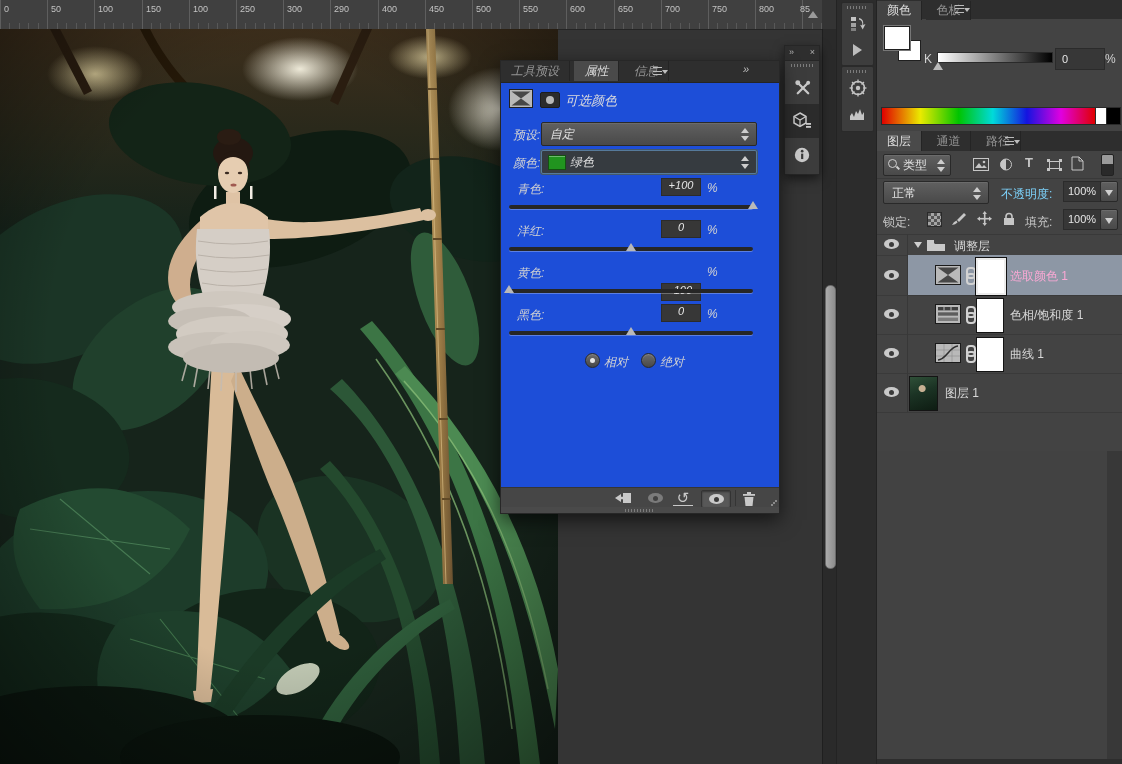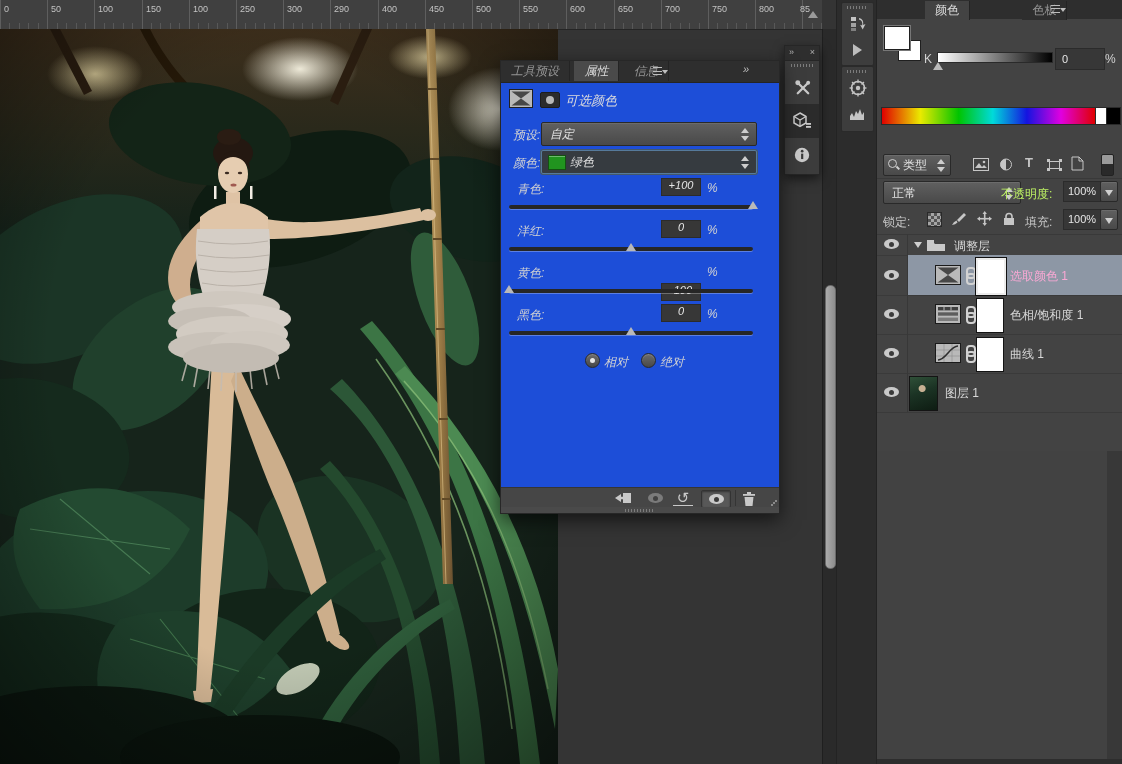--- a/index.html
+++ b/index.html
@@ -71,21 +71,21 @@
   .props-bottom{position:absolute;left:0;top:426px;width:100%;height:20px;background:#464646;border-top:1px solid #353535;}
   .pbtn{position:absolute;top:2px;height:16px;display:flex;align-items:center;justify-content:center;}
   .grip-corner{position:absolute;right:1px;bottom:1px;width:8px;height:8px;
      background:radial-gradient(circle at 75% 25%,#8a8a8a 1px,transparent 1.4px),
                 radial-gradient(circle at 50% 50%,#8a8a8a 1px,transparent 1.4px),
                 radial-gradient(circle at 25% 75%,#8a8a8a 1px,transparent 1.4px);}
 
   
   .colorpanel{left:876px;top:0;width:246px;height:131px;background:#434343;border-bottom:1px solid #282828;border-left:1px solid #232323;}
   .cp-tabs{position:absolute;left:0;top:0;width:100%;height:19px;background:#2e2e2e;}
-  .cp-tabs .ptab{height:19px;line-height:19px;margin-left:48px;}
+  .cp-tabs .ptab{height:19px;line-height:19px;}
   .ptab.active.cp{background:#434343;}
   .swatch{position:absolute;background:#fff;border:1px solid #1f1f1f;}
   .spectrum{position:absolute;left:4px;top:107px;width:238px;height:16px;border:1px solid #2a2a2a;display:flex;}
   .spec-grad{flex:1;background:linear-gradient(to right,#e00000,#eaea00 18%,#00c400 36%,#00dada 52%,#1414e0 68%,#e000e0 84%,#e00000);}
   .spec-w{width:10px;background:#fff;border-left:1px solid #2a2a2a;}
   .spec-b{width:13px;background:#000;border-left:1px solid #2a2a2a;}
 
   .layerspanel{left:876px;top:131px;width:246px;height:633px;background:#434343;border-left:1px solid #232323;}
   .lp-tabs{position:absolute;left:0;top:0;width:100%;height:20px;background:#2e2e2e;}
   .lp-row{position:absolute;left:0;width:100%;}
@@ -449,20 +449,26 @@
     <div class="abs vbox" style="left:178px;top:48px;width:42px;height:20px;line-height:20px;text-align:left;padding-left:6px;">0</div>
     <div class="abs txt" style="left:228px;top:52px;font-size:12px;color:#d2d2d2;">%</div>
     <div class="spectrum">
       <div class="spec-grad"></div>
       <div class="spec-w"></div>
       <div class="spec-b"></div>
     </div>
   </div>
 
   <div class="abs layerspanel">
+    <div class="lp-tabs">
+      <span class="ptab active">图层</span>
+      <span class="ptab">通道</span>
+      <span class="ptab">路径</span>
+      <span class="abs pmenu" style="right:7px;top:6px;"></span>
+    </div>
 
     <div class="lp-row" style="top:20px;height:27px;border-bottom:1px solid #393939;">
       <div class="abs dd" style="left:6px;top:3px;width:66px;height:20px;">
         <span class="mag" style="position:absolute;left:4px;top:4px;"></span>
         <span class="abs txt" style="left:19px;top:2px;">类型</span>
         <span class="spin" style="right:4px;"></span>
       </div>
       <div class="abs" style="left:96px;top:6px;">
         <svg width="16" height="13">
           <rect x="0.5" y="0.5" width="15" height="12" fill="none" stroke="#c6c6c6"></rect>
@@ -491,25 +497,25 @@
       <div class="abs" style="left:194px;top:5px;">
         <svg width="13" height="15">
           <path d="M1 1 h7 l4 4 v9 h-11z" fill="none" stroke="#c6c6c6"></path>
             <path d="M8 1 v4 h4" fill="none" stroke="#c6c6c6"></path>
         </svg>
       </div>
       <div class="toggle" style="left:224px;top:3px;"></div>
     </div>
 
     <div class="lp-row" style="top:47px;height:28px;">
-      <div class="abs dd" style="left:6px;top:3px;width:104px;height:21px;padding-left:32px;">
+      <div class="abs dd" style="left:6px;top:3px;width:104px;height:21px;">
         <span class="lbl txt">正常</span>
         <span class="spin"></span>
       </div>
-      <div class="abs txt" style="left:124px;top:8px;font-size:12px;color:#bef264;text-align:right;">不透明度:</div>
+      <div class="abs txt" style="left:124px;top:8px;font-size:12px;color:#7dd3fc;text-align:right;">不透明度:</div>
       <div class="abs vbox" style="left:186px;top:3px;width:36px;height:19px;line-height:19px;">100%</div>
       <div class="abs dd" style="left:223px;top:3px;width:16px;height:19px;">
         <div class="tri-down" style="position:absolute;left:4px;top:8px;"></div>
       </div>
     </div>
 
     <div class="lp-row" style="top:75px;height:28px;border-bottom:1px solid #393939;">
       <div class="abs txt" style="left:6px;top:8px;font-size:12px;color:#c8c8c8;">锁定:</div>
       <div class="abs checker" style="left:50px;top:6px;"></div>
       <div class="abs" style="left:74px;top:6px;">

